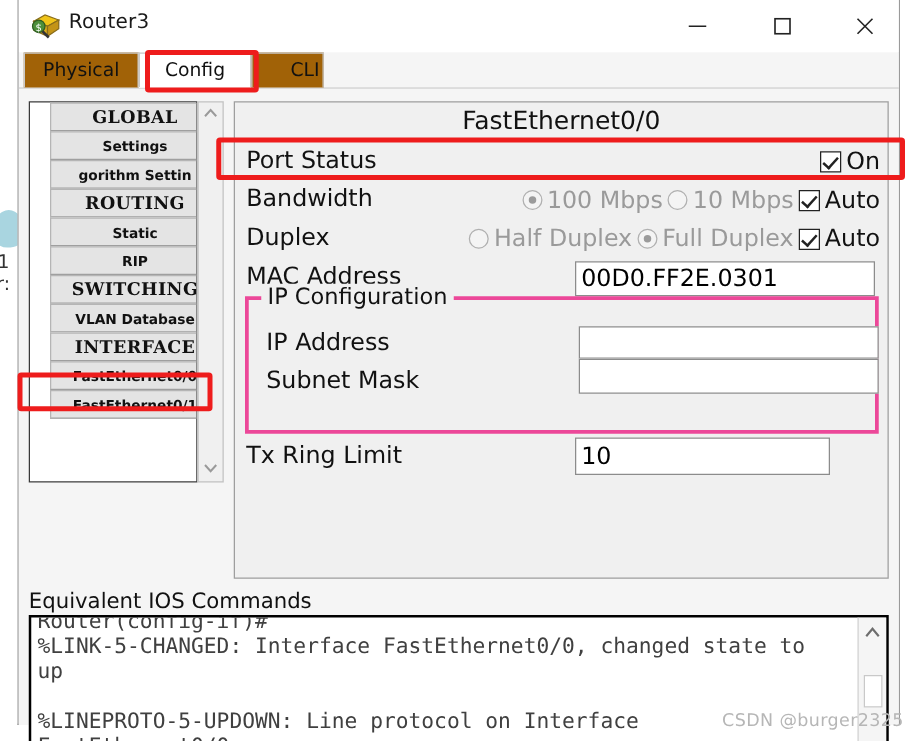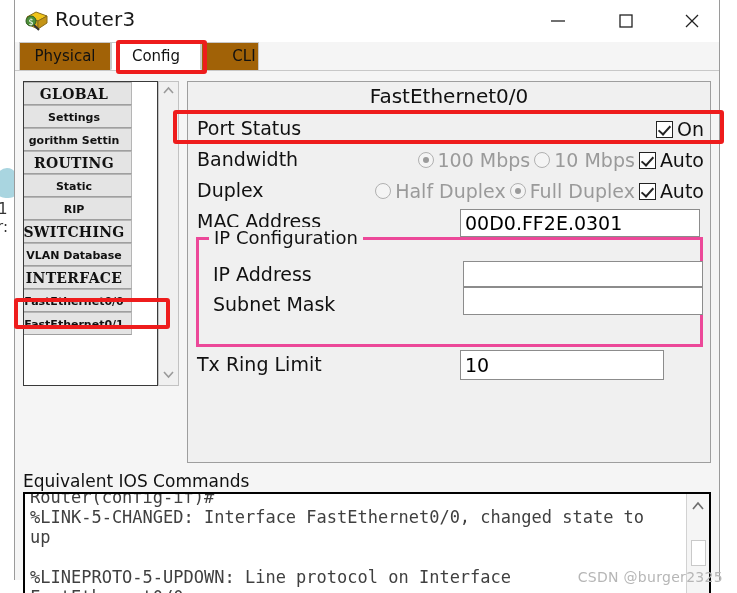--- a/index.html
+++ b/index.html
@@ -19,21 +19,21 @@
   
   #window{
     position:absolute;left:14px;top:0px;width:706px;height:580px;
     background:#f5f5f5;border:1px solid #9a9a9a;border-top:none;
     box-sizing:border-box;
   }
 
   
   #titlebar{position:relative;height:42px;background:#ffffff;}
   #app-icon{position:absolute;left:8px;top:8px;width:26px;height:24px;}
-  #title-text{position:absolute;left:40px;top:7px;font-size:20px;color:#1a1a1a;letter-spacing:.2px;}
+  #title-text{position:absolute;left:40px;top:7px;font-size:16px;color:#1a1a1a;letter-spacing:.2px;}
   .winbtn{position:absolute;top:0;width:46px;height:42px;cursor:default;}
   .winbtn svg{position:absolute;left:50%;top:50%;transform:translate(-50%,-50%);}
   #btn-min{right:138px;} #btn-max{right:70px;} #btn-close{right:4px;}
 
   
   #tabstrip{position:relative;height:28px;background:#f5f5f5;border-bottom:1px solid #c8c8c8;}
   .tab{
     position:absolute;top:0;height:28px;box-sizing:border-box;
     background:#a16207;border:1px solid #c8c8c8;border-bottom:none;
     font-size:15px;color:#111;line-height:26px;text-align:center;cursor:default;
@@ -44,21 +44,21 @@
   #tab-2{left:186px;width:58px;padding-left:28px;}
 
   
   #content{position:relative;height:509px;background:#f5f5f5;}
 
   
   #sidebar{
     position:absolute;left:8px;top:10px;width:135px;height:305px;
     background:#ffffff;border:1px solid #3a3a3a;box-sizing:border-box;overflow:hidden;
   }
-  #sidelist{position:absolute;left:-8px;top:0;width:116px;}
+  #sidelist{position:absolute;left:-8px;top:0;width:136px;padding-left:24px;}
   .side-row{
     height:23px;line-height:23px;box-sizing:border-box;
     background:#e4e4e4;border:1px solid #b5b5b5;border-bottom:1px solid #9f9f9f;
     font-size:11px;color:#111;text-align:center;white-space:nowrap;overflow:hidden;cursor:default;font-weight:bold;
   }
   .side-row.hdr{font-weight:bold;font-family:"DejaVu Serif","Liberation Serif",serif;font-size:14px;letter-spacing:.3px;}
   .side-row.sel{background:#e4e4e4;}
   
   #side-sb{
     position:absolute;left:143px;top:10px;width:21px;height:305px;

